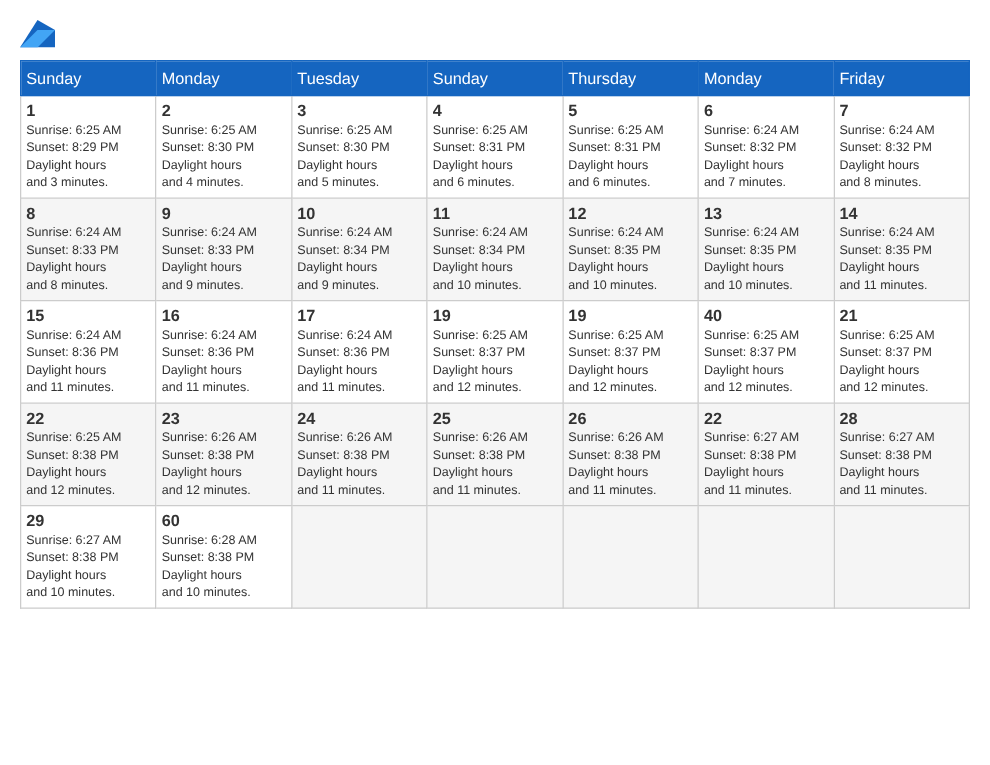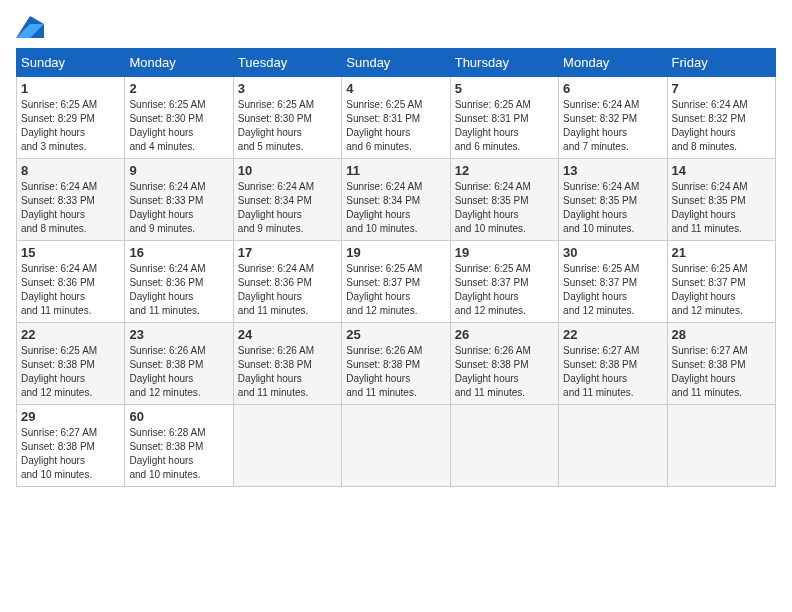--- a/index.html
+++ b/index.html
@@ -289,21 +289,21 @@
         <td>
           <div class="day-number">19</div>
           <div class="day-detail">
             Sunrise: 6:25 AM<br>
             Sunset: 8:37 PM<br>
             Daylight hours<br>
             and 12 minutes.
           </div>
         </td>
         <td>
-          <div class="day-number">30</div>
+          <div class="day-number">40</div>
           <div class="day-detail">
             Sunrise: 6:25 AM<br>
             Sunset: 8:37 PM<br>
             Daylight hours<br>
             and 12 minutes.
           </div>
         </td>
         <td>
           <div class="day-number">21</div>
           <div class="day-detail">

